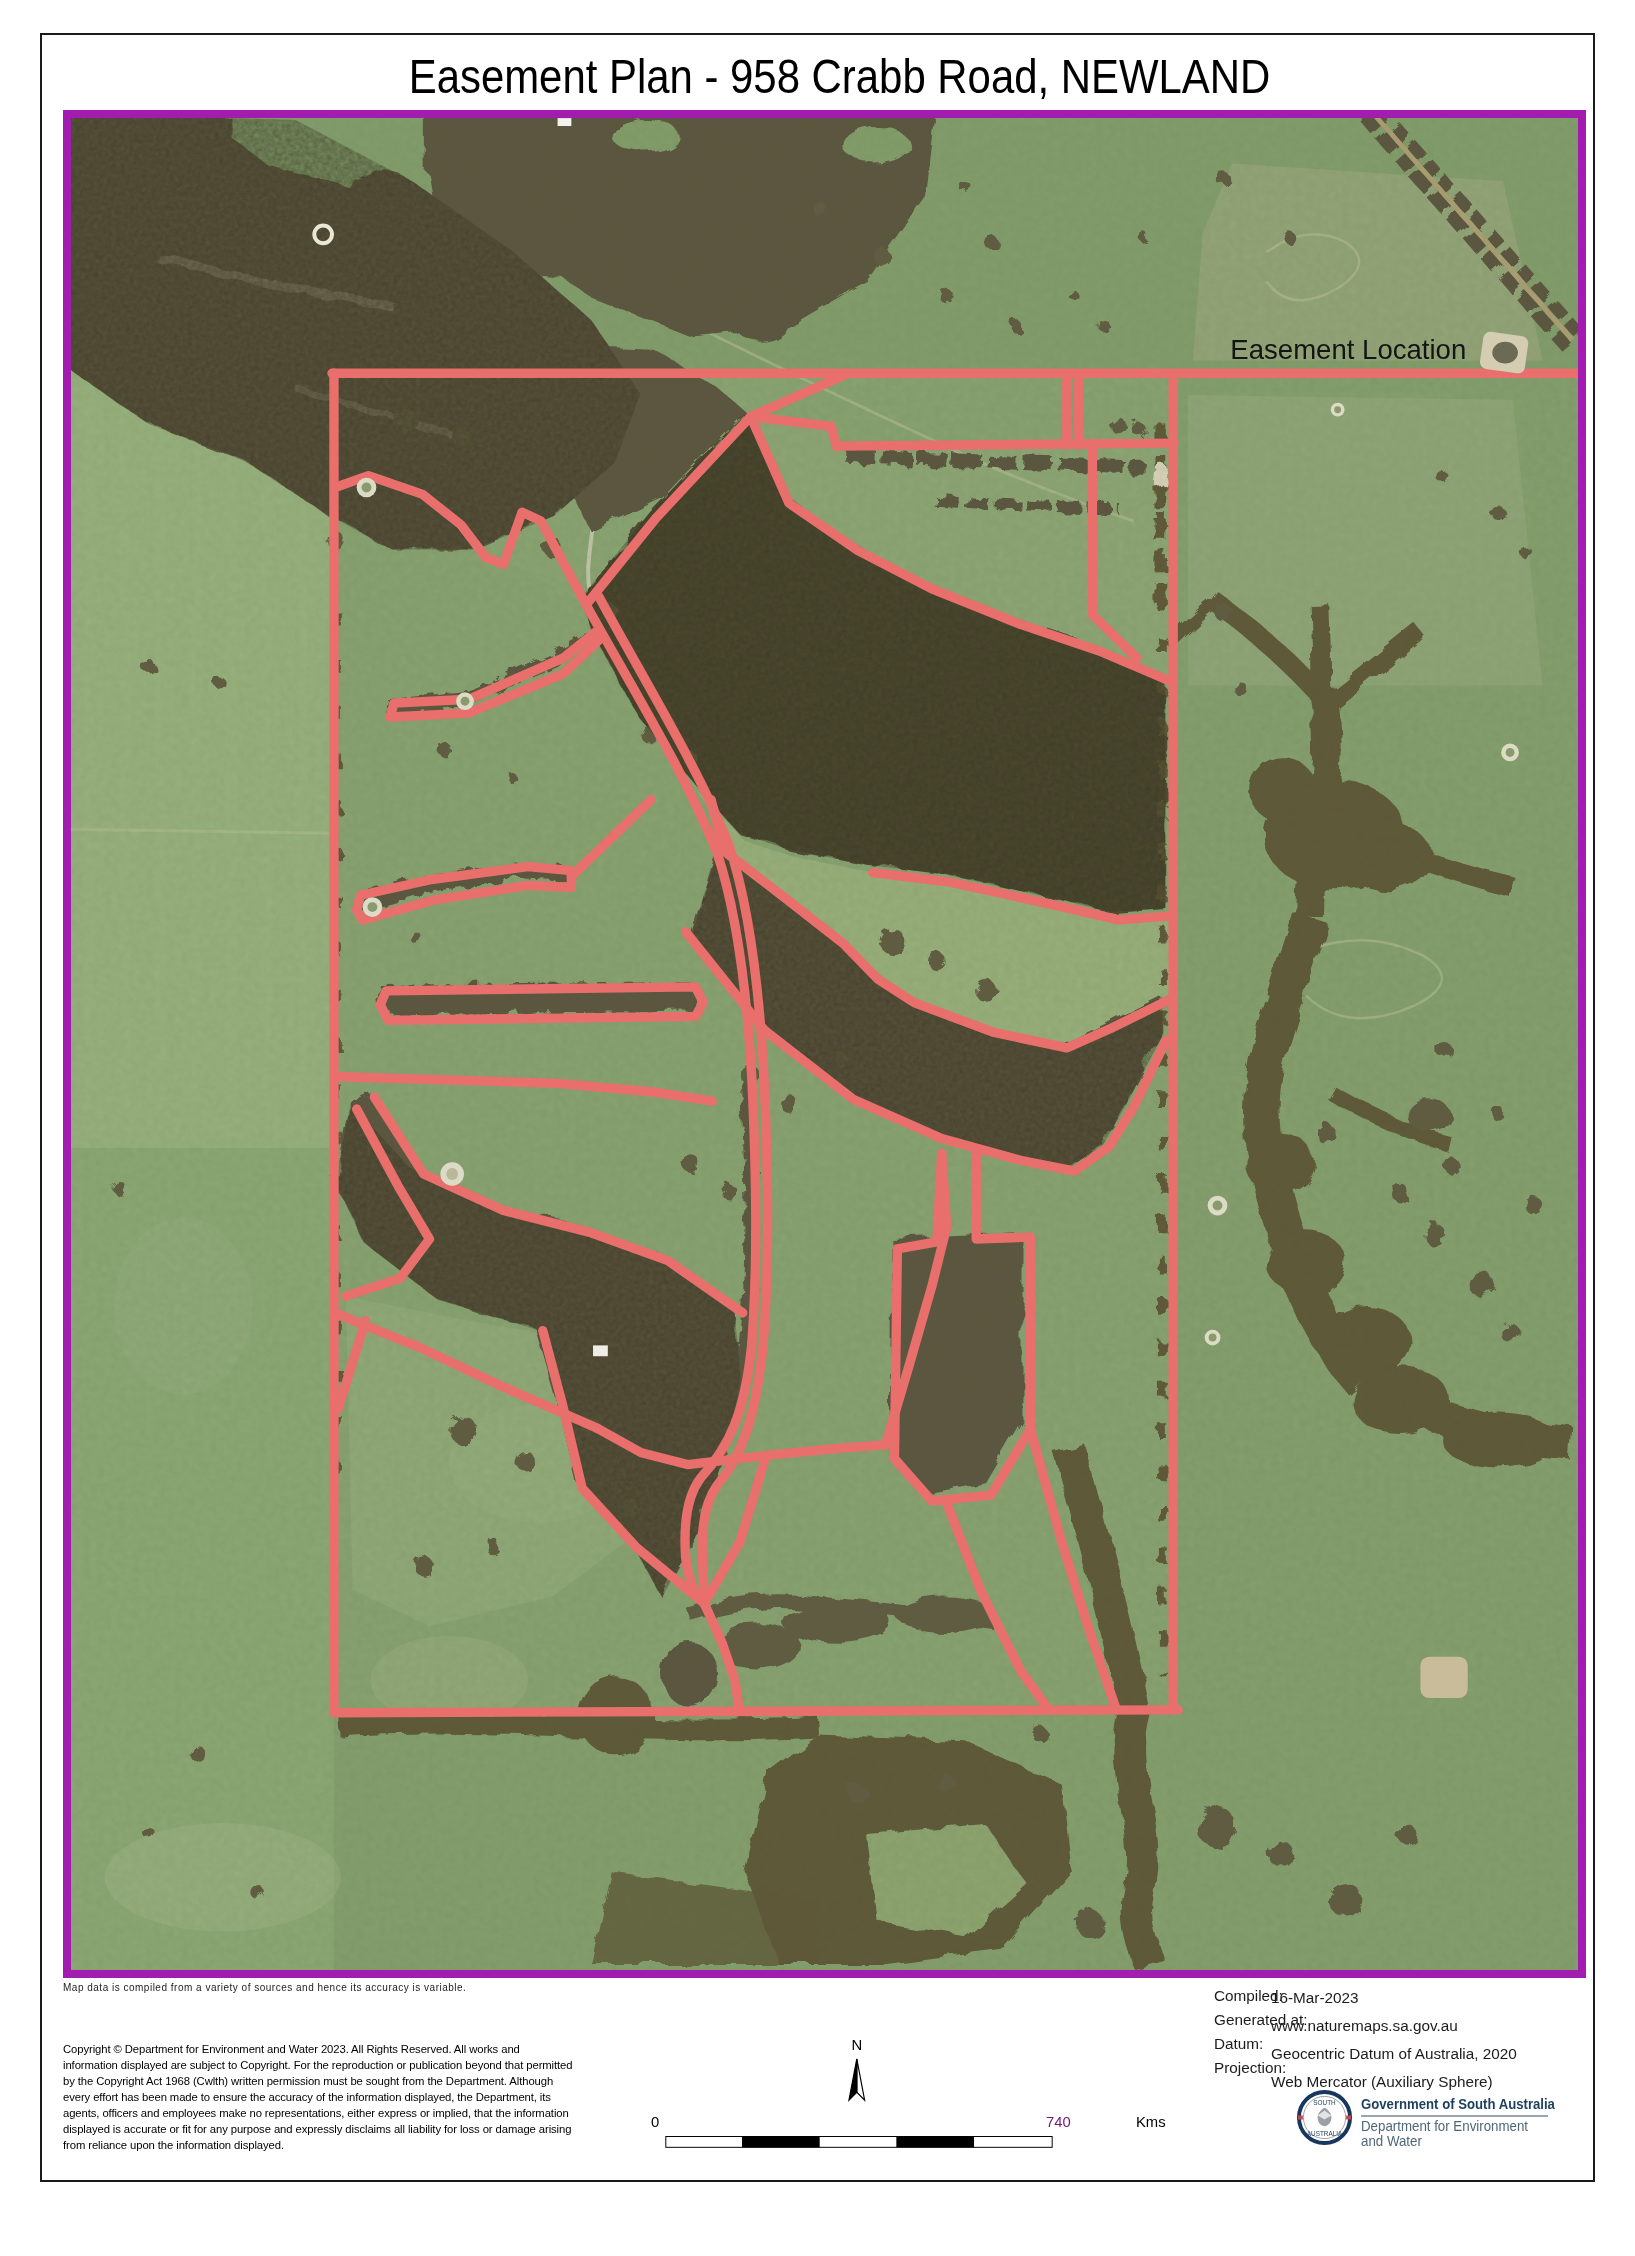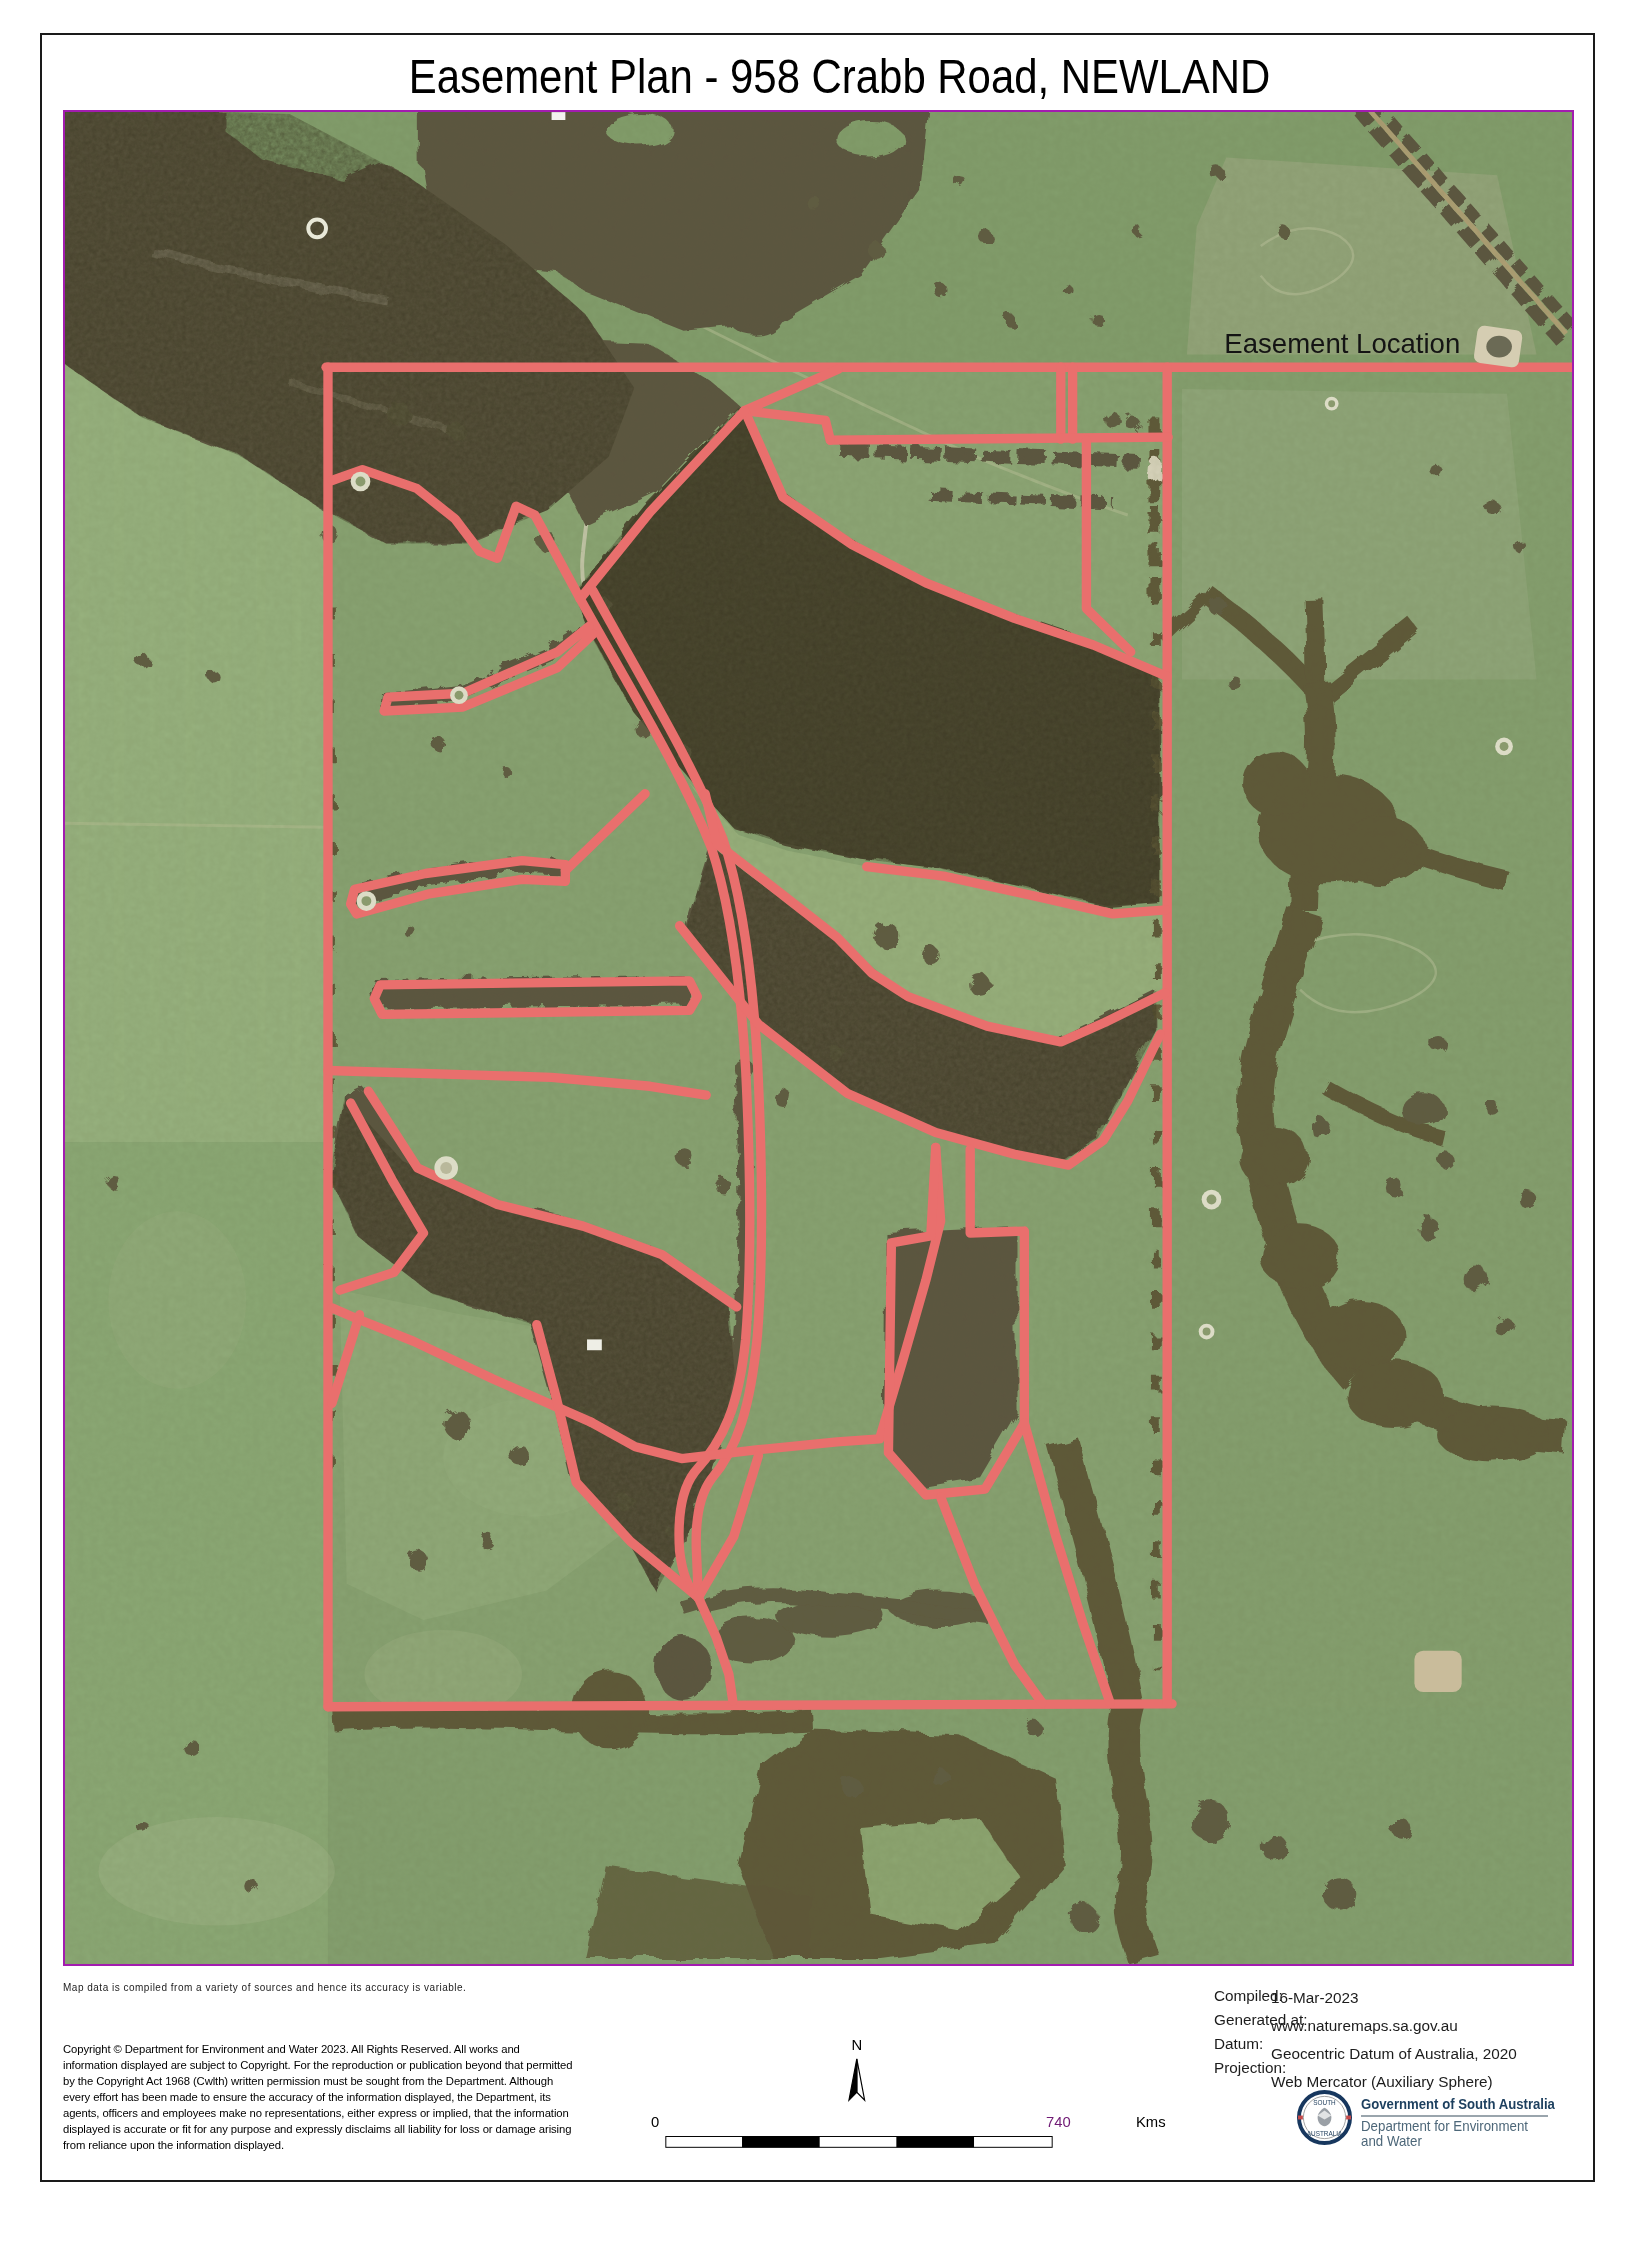--- a/index.html
+++ b/index.html
@@ -6,21 +6,21 @@
   body{width:1635px;height:2257px;position:relative;font-family:"Liberation Sans",sans-serif;overflow:hidden;}
   .abs{position:absolute;}
 </style>
 </head>
 <body>
 
 <div class="abs" style="left:40px;top:33px;width:1551px;height:2145px;border:2px solid #1a1a1a;"></div>
 
 <div class="abs" style="left:21.7px;top:48px;width:1635px;text-align:center;font-size:49px;color:#000;transform:scaleX(0.855);transform-origin:50% 50%;white-space:nowrap;">Easement Plan - 958 Crabb Road, NEWLAND</div>
 
-<div class="abs" style="left:63px;top:110px;width:1507px;height:1852px;border:2px solid #a21caf;background:#b91c1c;">
+<div class="abs" style="left:63px;top:110px;width:1507px;height:1852px;border:8px solid #a21caf;background:#b91c1c;">
 <svg width="1507" height="1852" viewBox="66 114 1530 1880">
 <defs>
 <filter id="rough" x="-10%" y="-10%" width="120%" height="120%">
   <feTurbulence type="fractalNoise" baseFrequency="0.035" numOctaves="3" seed="7" result="n"></feTurbulence>
   <feDisplacementMap in="SourceGraphic" in2="n" scale="12"></feDisplacementMap>
 </filter>
 <filter id="rough2" x="-15%" y="-15%" width="130%" height="130%">
   <feTurbulence type="fractalNoise" baseFrequency="0.07" numOctaves="3" seed="11" result="n"></feTurbulence>
   <feDisplacementMap in="SourceGraphic" in2="n" scale="13"></feDisplacementMap>
 </filter>

